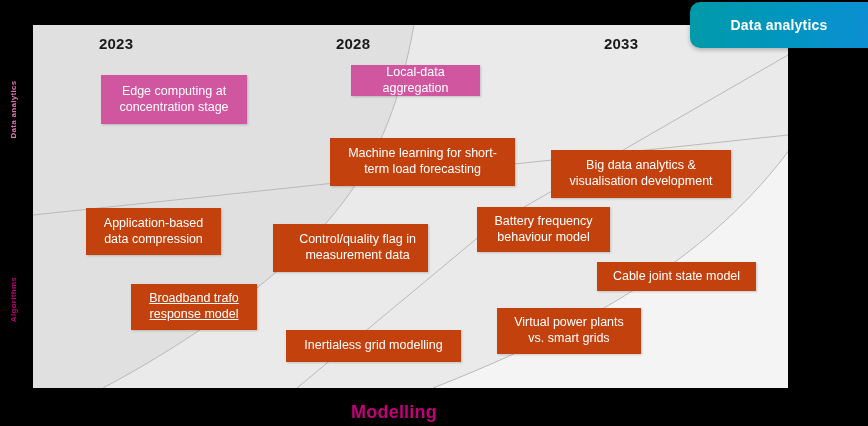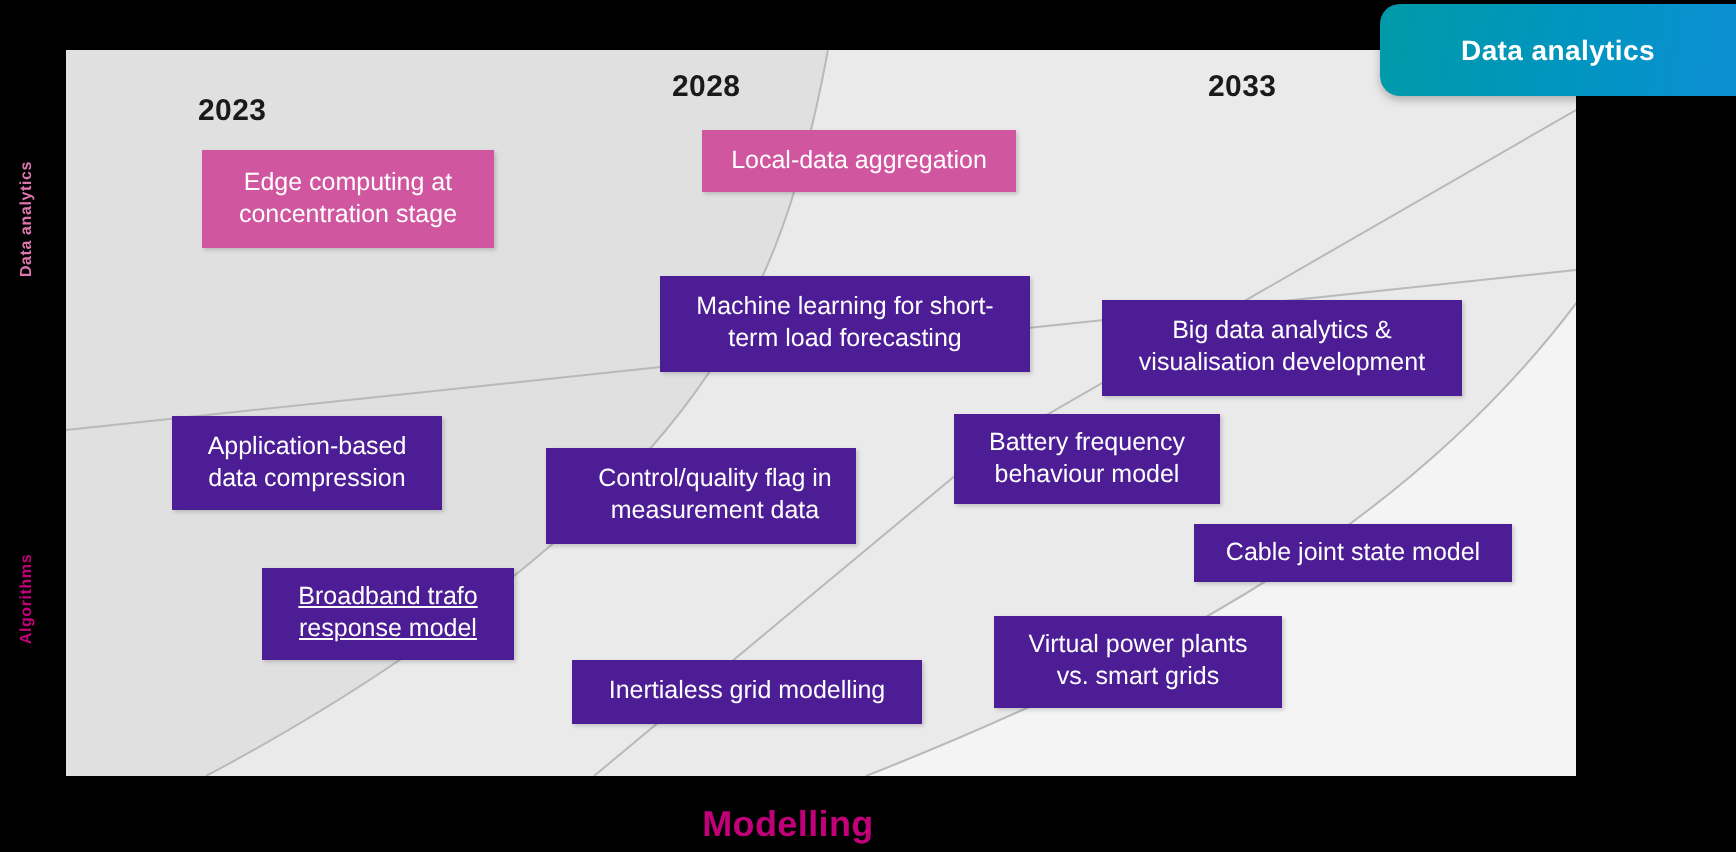--- a/index.html
+++ b/index.html
@@ -57,21 +57,21 @@
     align-items: center;
     justify-content: center;
     text-align: center;
     color: #ffffff;
     font-size: 12.5px;
     line-height: 1.25;
     padding: 5px 9px;
     box-shadow: 1px 1px 2px rgba(0,0,0,0.18);
   }
   .tone-light { background: #d0569f; }
-  .tone-dark  { background: #4c1d95; }
+  .tone-dark  { background: #c2410c; }
 
   
   .axis-y {
     position: absolute;
     transform-origin: 50% 50%;
     transform: rotate(-90deg);
     font-size: 8px;
     font-weight: bold;
     letter-spacing: 0.3px;
     white-space: nowrap;
@@ -126,27 +126,27 @@
       <path d="M832,0 L755,0 L755,363 L400,363 C560,300 680,230 760,120 C795,72 818,35 832,0 Z" fill="#f4f4f4"></path>
 
       <path d="M381,0 C368,70 350,130 300,190 C255,245 170,310 70,363" fill="none" stroke="#b9b9b9" stroke-width="1"></path>
       <path d="M832,0 C818,35 795,72 760,120 C680,230 560,300 400,363" fill="none" stroke="#b9b9b9" stroke-width="1"></path>
 
       <path d="M0,190 L755,110" fill="none" stroke="#b9b9b9" stroke-width="1"></path>
       <path d="M264,363 L460,200 L755,30" fill="none" stroke="#b9b9b9" stroke-width="1"></path>
     </svg>
   </div>
 
-  <div class="year-label" style="left:99px; top:35px;margin-top:12px;">2023</div>
+  <div class="year-label" style="left:99px; top:35px;">2023</div>
   <div class="year-label" style="left:336px; top:35px;">2028</div>
   <div class="year-label" style="left:604px; top:35px;">2033</div>
 
   <div class="topic-box tone-light" style="left:101px; top:75px; width:146px; height:49px;">Edge computing at concentration stage</div>
 
-  <div class="topic-box tone-light" style="left:351px; top:65px; width:157px; height:31px;">Local-data aggregation</div>
+  <div class="topic-box tone-light" style="left:351px; top:65px; width:129px; height:31px;">Local-data aggregation</div>
 
   <div class="topic-box tone-dark" style="left:330px; top:138px; width:185px; height:48px;">Machine learning for short-term load forecasting</div>
 
   <div class="topic-box tone-dark" style="left:551px; top:150px; width:180px; height:48px;">Big data analytics &amp; visualisation development</div>
 
   <div class="topic-box tone-dark" style="left:86px; top:208px; width:135px; height:47px;">Application-based data compression</div>
 
   <div class="topic-box tone-dark" style="left:273px; top:224px; width:155px; height:48px;padding-left:23px;">Control/quality flag in measurement data</div>
 
   <div class="topic-box tone-dark" style="left:477px; top:207px; width:133px; height:45px;">Battery frequency behaviour model</div>

